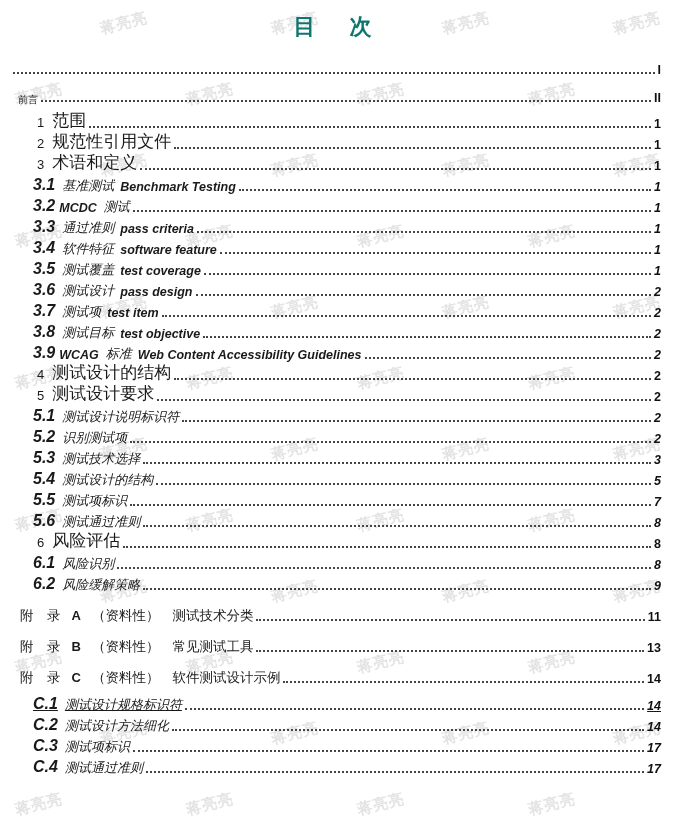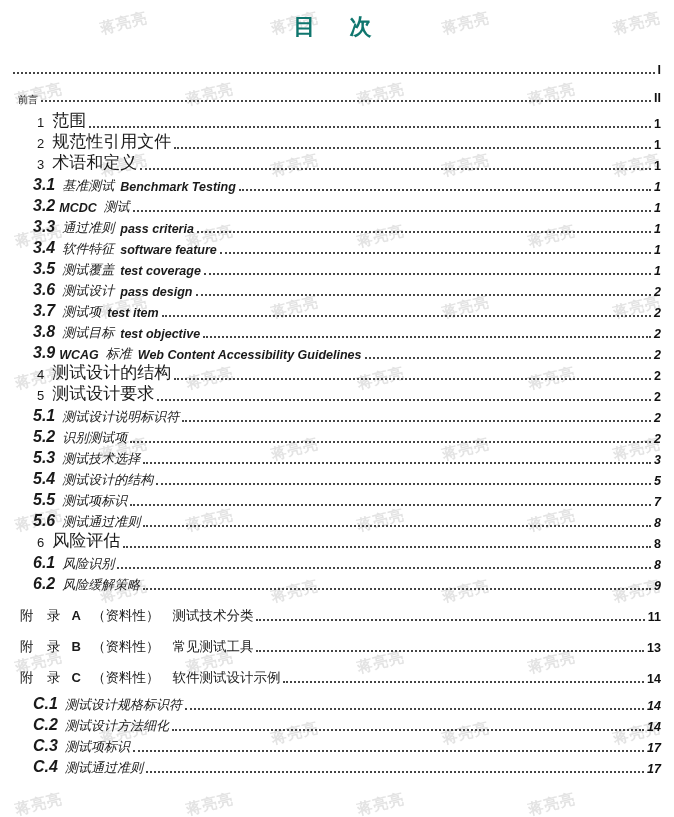--- a/index.html
+++ b/index.html
@@ -44,21 +44,21 @@
   
   .annex .p1     { font-size:13.5px; margin-left:10px; }
   .annex .letter { font-size:13px; font-weight:700; margin-left:11px; }
   .annex .kind   { font-size:13.5px; margin-left:11px; }
   .annex .zh     { font-size:13.5px; margin-left:13px; }
 
   
   .row + .row.front { margin-top:7px; }
   .row.front + .row.l1 { margin-top:5px; }
   .row.annex { margin-top:10px; }
-  .row.annex + .row.l2 { margin-top:6px; }
+  .row.annex + .row.l2 { margin-top:6px;text-decoration:underline; }
   .row.ref { margin-top:8px; }
 </style>
 </head>
 <body>
 
 <div class="page">
   <div class="wm-layer">
       <span class="wm" style="left: 100px; top: 14px; color: rgb(227, 227, 227);">蒋亮亮</span>
       <span class="wm" style="left: 271px; top: 14px; color: rgb(227, 227, 227);">蒋亮亮</span>
       <span class="wm" style="left: 442px; top: 14px; color: rgb(227, 227, 227);">蒋亮亮</span>

